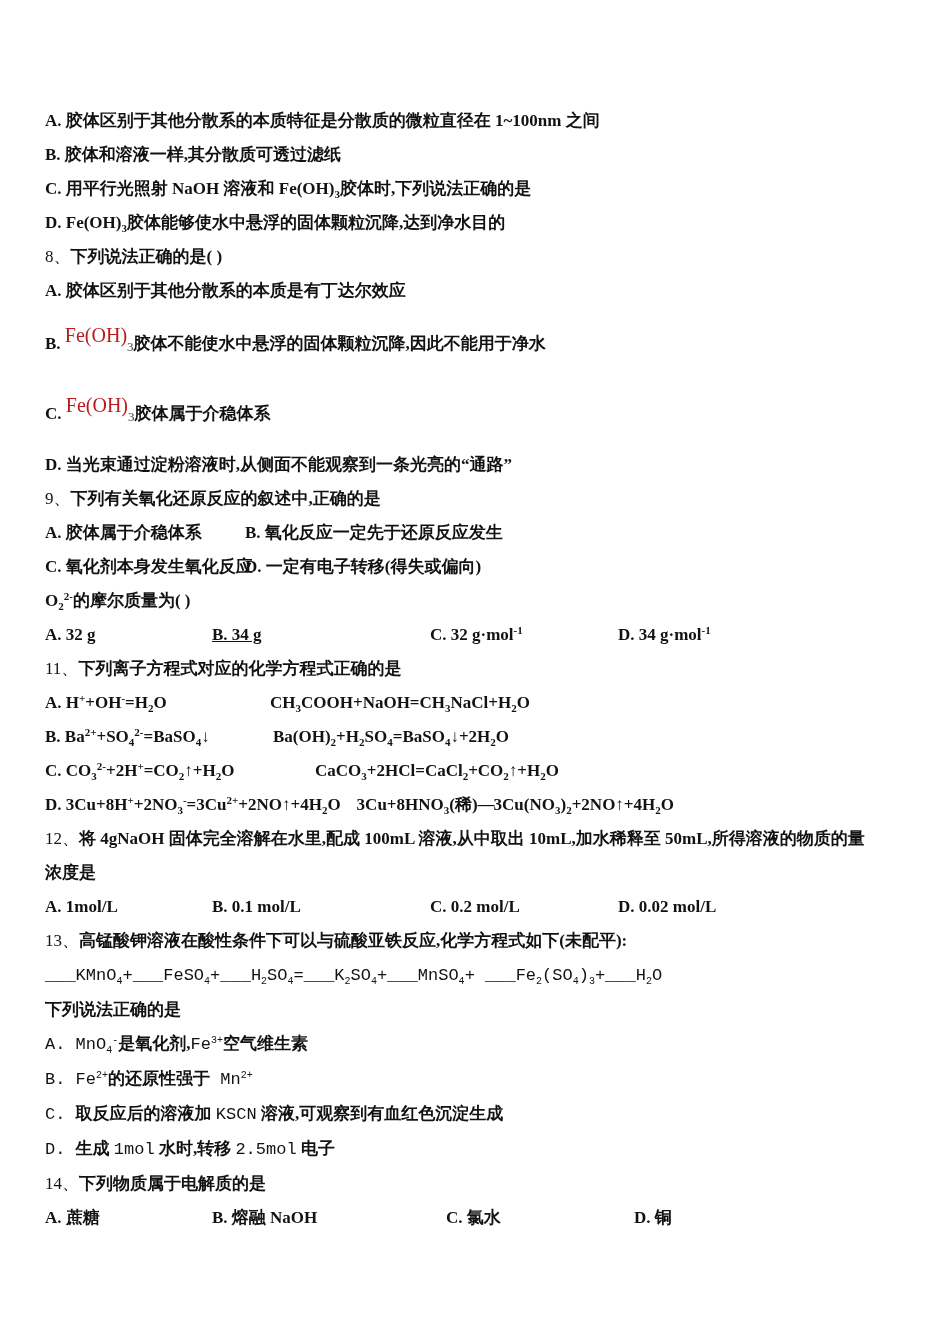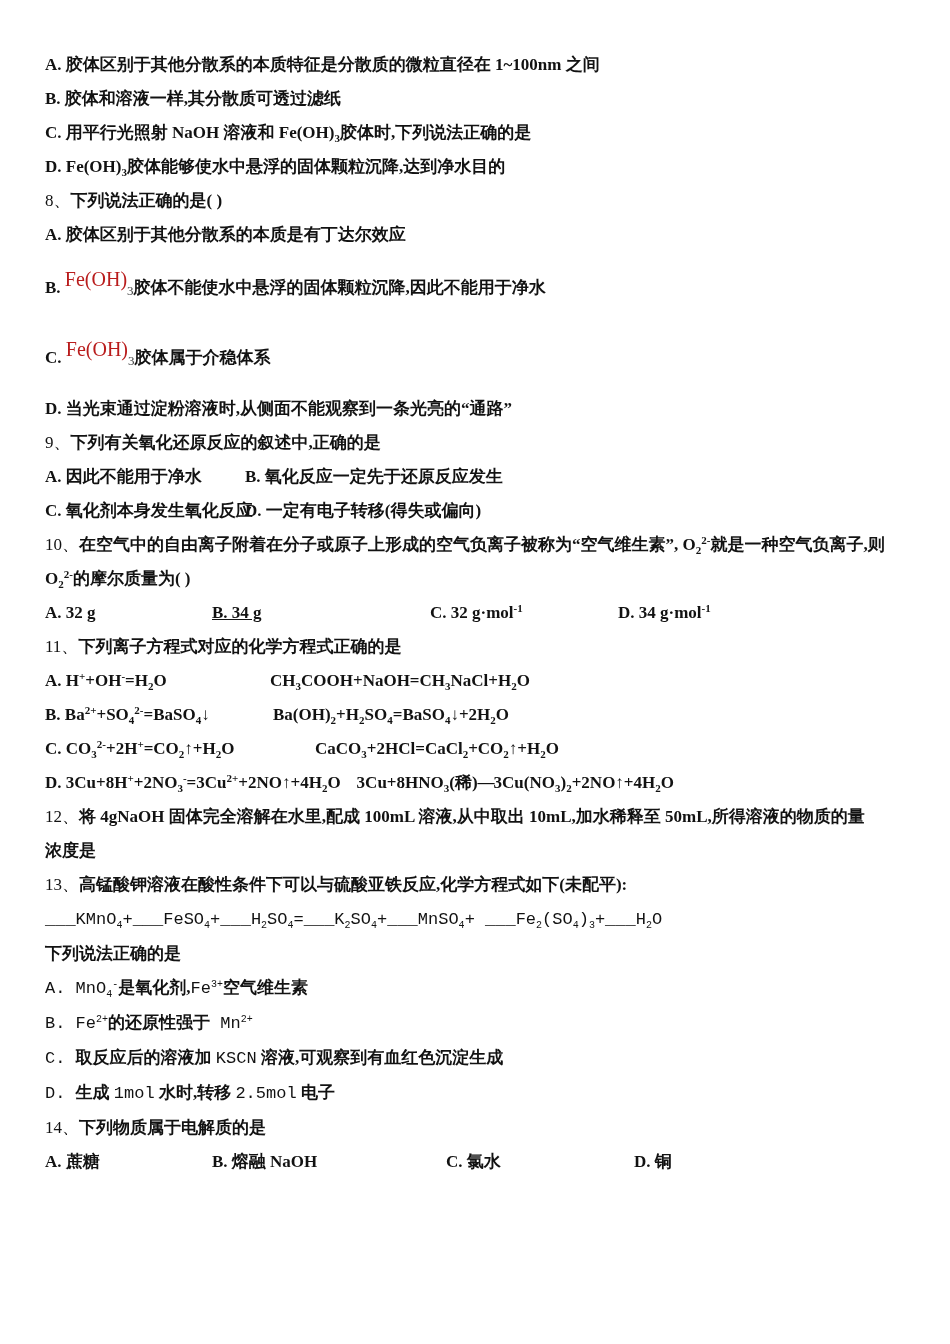--- a/index.html
+++ b/index.html
@@ -1,18 +1,18 @@
 <!DOCTYPE html>
 <html><head>
 <meta charset="utf-8">
 <style>
   html,body{margin:0;padding:0;background:#ffffff;}
   .page{width:950px;height:1344px;background:#ffffff;position:relative;overflow:hidden;}
   .content{
-    padding:48px 36px 0 45px;
+    padding:104px 36px 0 45px;
     font-family:"Liberation Serif","DejaVu Serif",serif;
     font-weight:bold;
     font-size:17px;
     color:#121212;
   }
   .line{line-height:34px;white-space:nowrap;}
   .tall{padding:10px 0 14px 0;}
   .num{font-weight:normal;font-family:"Liberation Serif","DejaVu Serif",serif;}
   .sup{vertical-align:6px;font-size:11px;line-height:0;}
   .sub{vertical-align:-4px;font-size:11px;line-height:0;}
@@ -34,32 +34,32 @@
       <div class="line"><span>A. 胶体区别于其他分散系的本质特征是分散质的微粒直径在 1~100nm 之间</span></div>
       <div class="line"><span>B. 胶体和溶液一样,其分散质可透过滤纸</span></div>
       <div class="line"><span>C. 用平行光照射 NaOH 溶液和 Fe(OH)</span><span class="sub">3</span><span>胶体时,下列说法正确的是</span></div>
       <div class="line"><span>D. Fe(OH)</span><span class="sub">3</span><span>胶体能够使水中悬浮的固体颗粒沉降,达到净水目的</span></div>
       <div class="line"><span class="num">8、</span><span>下列说法正确的是(  )</span></div>
       <div class="line"><span>A. 胶体区别于其他分散系的本质是有丁达尔效应</span></div>
       <div class="line tall"><span>B. </span><span class="fml">Fe(OH)</span><span class="fmlsub">3</span><span>胶体不能使水中悬浮的固体颗粒沉降,因此不能用于净水</span></div>
       <div class="line tall"><span>C. </span><span class="fml">Fe(OH)</span><span class="fmlsub">3</span><span>胶体属于介稳体系</span></div>
       <div class="line"><span>D. 当光束通过淀粉溶液时,从侧面不能观察到一条光亮的“通路”</span></div>
       <div class="line"><span class="num">9、</span><span>下列有关氧化还原反应的叙述中,正确的是</span></div>
-      <div class="line"><span class="cell" style="width: 200px;"><span>A. 因此不能用于净水</span></span><span class="cell"><span>B. 氧化反应一定先于还原反应发生</span></span></div>
+      <div class="line"><span class="cell" style="width: 200px;"><span>A. 胶体属于介稳体系</span></span><span class="cell"><span>B. 氧化反应一定先于还原反应发生</span></span></div>
       <div class="line"><span class="cell" style="width: 200px;"><span>C. 氧化剂本身发生氧化反应</span></span><span class="cell"><span>D. 一定有电子转移(得失或偏向)</span></span></div>
-      <div class="line"><span class="num">10、</span><span>在空气中的自由离子附着在分子或原子上形成的空气负离子被称为“空气维生素”, O</span><span class="sub">2</span><span class="sup">2-</span><span>就是一种空气负离子,则</span></div>
       <div class="line"><span>O</span><span class="sub">2</span><span class="sup">2-</span><span>的摩尔质量为(  )</span></div>
       <div class="line"><span class="cell" style="width: 167px;"><span>A. 32 g</span></span><span class="cell" style="width: 218px; text-decoration: underline;"><span>B. 34 g</span></span><span class="cell" style="width: 188px;"><span>C. 32 g·mol</span><span class="sup">-1</span></span><span class="cell"><span>D. 34 g·mol</span><span class="sup">-1</span></span></div>
       <div class="line"><span class="num">11、</span><span>下列离子方程式对应的化学方程式正确的是</span></div>
       <div class="line"><span class="cell" style="width: 225px;"><span>A. H</span><span class="sup">+</span><span>+OH</span><span class="sup">-</span><span>=H</span><span class="sub">2</span><span>O</span></span><span class="cell"><span>CH</span><span class="sub">3</span><span>COOH+NaOH=CH</span><span class="sub">3</span><span>NaCl+H</span><span class="sub">2</span><span>O</span></span></div>
       <div class="line"><span class="cell" style="width: 228px;"><span>B. Ba</span><span class="sup">2+</span><span>+SO</span><span class="sub">4</span><span class="sup">2-</span><span>=BaSO</span><span class="sub">4</span><span>↓</span></span><span class="cell"><span>Ba(OH)</span><span class="sub">2</span><span>+H</span><span class="sub">2</span><span>SO</span><span class="sub">4</span><span>=BaSO</span><span class="sub">4</span><span>↓+2H</span><span class="sub">2</span><span>O</span></span></div>
       <div class="line"><span class="cell" style="width: 270px;"><span>C. CO</span><span class="sub">3</span><span class="sup">2-</span><span>+2H</span><span class="sup">+</span><span>=CO</span><span class="sub">2</span><span>↑+H</span><span class="sub">2</span><span>O</span></span><span class="cell"><span>CaCO</span><span class="sub">3</span><span>+2HCl=CaCl</span><span class="sub">2</span><span>+CO</span><span class="sub">2</span><span>↑+H</span><span class="sub">2</span><span>O</span></span></div>
       <div class="line"><span>D. 3Cu+8H</span><span class="sup">+</span><span>+2NO</span><span class="sub">3</span><span class="sup">-</span><span>=3Cu</span><span class="sup">2+</span><span>+2NO↑+4H</span><span class="sub">2</span><span>O</span><span class="gap g16"></span><span>3Cu+8HNO</span><span class="sub">3</span><span>(稀)</span><span class="bar">—</span><span>3Cu(NO</span><span class="sub">3</span><span>)</span><span class="sub">2</span><span>+2NO↑+4H</span><span class="sub">2</span><span>O</span></div>
       <div class="line"><span class="num">12、</span><span>将 4gNaOH 固体完全溶解在水里,配成 100mL 溶液,从中取出 10mL,加水稀释至 50mL,所得溶液的物质的量</span></div>
       <div class="line"><span>浓度是</span></div>
+      <div class="line"><span class="cell" style="width: 167px;"><span>A. 1mol/L</span></span><span class="cell" style="width: 218px;"><span>B. 0.1 mol/L</span></span><span class="cell" style="width: 188px;"><span>C. 0.2 mol/L</span></span><span class="cell"><span>D. 0.02 mol/L</span></span></div>
       <div class="line"><span class="num">13、</span><span>高锰酸钾溶液在酸性条件下可以与硫酸亚铁反应,化学方程式如下(未配平):</span></div>
       <div class="line"><span class="mono">___KMnO</span><span class="mono sub">4</span><span class="mono">+___FeSO</span><span class="mono sub">4</span><span class="mono">+___H</span><span class="mono sub">2</span><span class="mono">SO</span><span class="mono sub">4</span><span class="mono">=___K</span><span class="mono sub">2</span><span class="mono">SO</span><span class="mono sub">4</span><span class="mono">+___MnSO</span><span class="mono sub">4</span><span class="mono">+ ___Fe</span><span class="mono sub">2</span><span class="mono">(SO</span><span class="mono sub">4</span><span class="mono">)</span><span class="mono sub">3</span><span class="mono">+___H</span><span class="mono sub">2</span><span class="mono">O</span></div>
       <div class="line"><span>下列说法正确的是</span></div>
       <div class="line"><span class="mono">A. </span><span class="mono">MnO</span><span class="mono sub">4</span><span class="mono sup">-</span><span>是氧化剂,</span><span class="mono">Fe</span><span class="mono sup">3+</span><span>空气维生素</span></div>
       <div class="line"><span class="mono">B. </span><span class="mono">Fe</span><span class="mono sup">2+</span><span>的还原性强于</span><span class="mono"> Mn</span><span class="mono sup">2+</span></div>
       <div class="line"><span class="mono">C. </span><span>取反应后的溶液加 </span><span class="mono">KSCN</span><span> 溶液,可观察到有血红色沉淀生成</span></div>
       <div class="line"><span class="mono">D. </span><span>生成 </span><span class="mono">1mol</span><span> 水时,转移 </span><span class="mono">2.5mol</span><span> 电子</span></div>
       <div class="line"><span class="num">14、</span><span>下列物质属于电解质的是</span></div>
       <div class="line"><span class="cell" style="width: 167px;"><span>A. 蔗糖</span></span><span class="cell" style="width: 218px;"><span>B. 熔融 NaOH</span></span><span class="cell" style="width: 188px; margin-left: 16px;"><span>C. 氯水</span></span><span class="cell"><span>D. 铜</span></span></div>
     </div>

